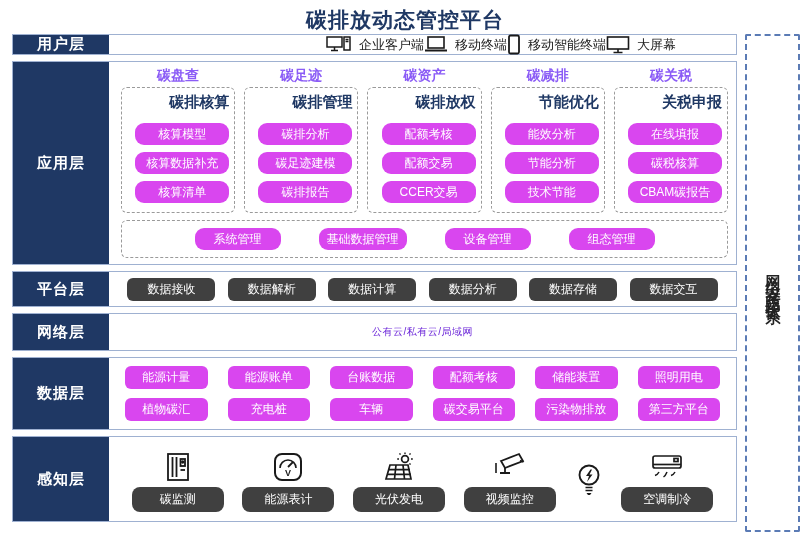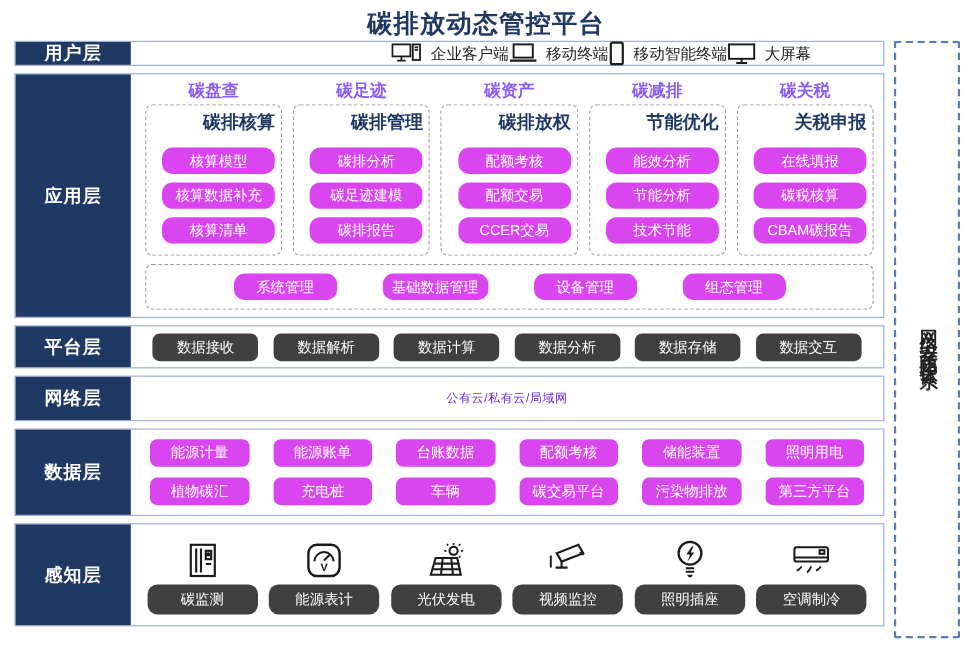--- a/index.html
+++ b/index.html
@@ -271,21 +271,20 @@
           </div>
           <div class="sense-item">
             <span class="sense-icon">
               <svg width="28" height="34" viewBox="0 0 28 34" fill="none" stroke="#1a1a1a" stroke-width="1.9">
                 <circle cx="14" cy="12" r="9.5"></circle>
                 <path d="M10.5 24.5h7M10.5 27.5h7" stroke-width="1.7"></path>
                 <path d="M11.5 30h5l-1.5 2h-2z" fill="#1a1a1a" stroke="none"></path>
                 <path d="M15.5 6.5l-4.5 6.5h3l-2 6 5.5-7.5h-3l2.5-5z" fill="#1a1a1a" stroke="none"></path>
               </svg>
             </span>
-            <div class="amber-btn">照明插座</div>
           </div>
           <div class="sense-item">
             <span class="sense-icon">
               <svg width="34" height="32" viewBox="0 0 34 32" fill="none" stroke="#1a1a1a" stroke-width="1.7">
                 <rect x="3" y="5" width="28" height="12" rx="2"></rect>
                 <path d="M3 13.5h28"></path>
                 <rect x="24" y="7.5" width="4" height="3"></rect>
                 <path d="M9 21c-1 2-2.5 3-4 3.5M17 21c-1 2.5-2 4-3.5 5M25 21c-1 2-2.5 3-4 3.5" stroke-width="1.5"></path>
               </svg>
             </span>

